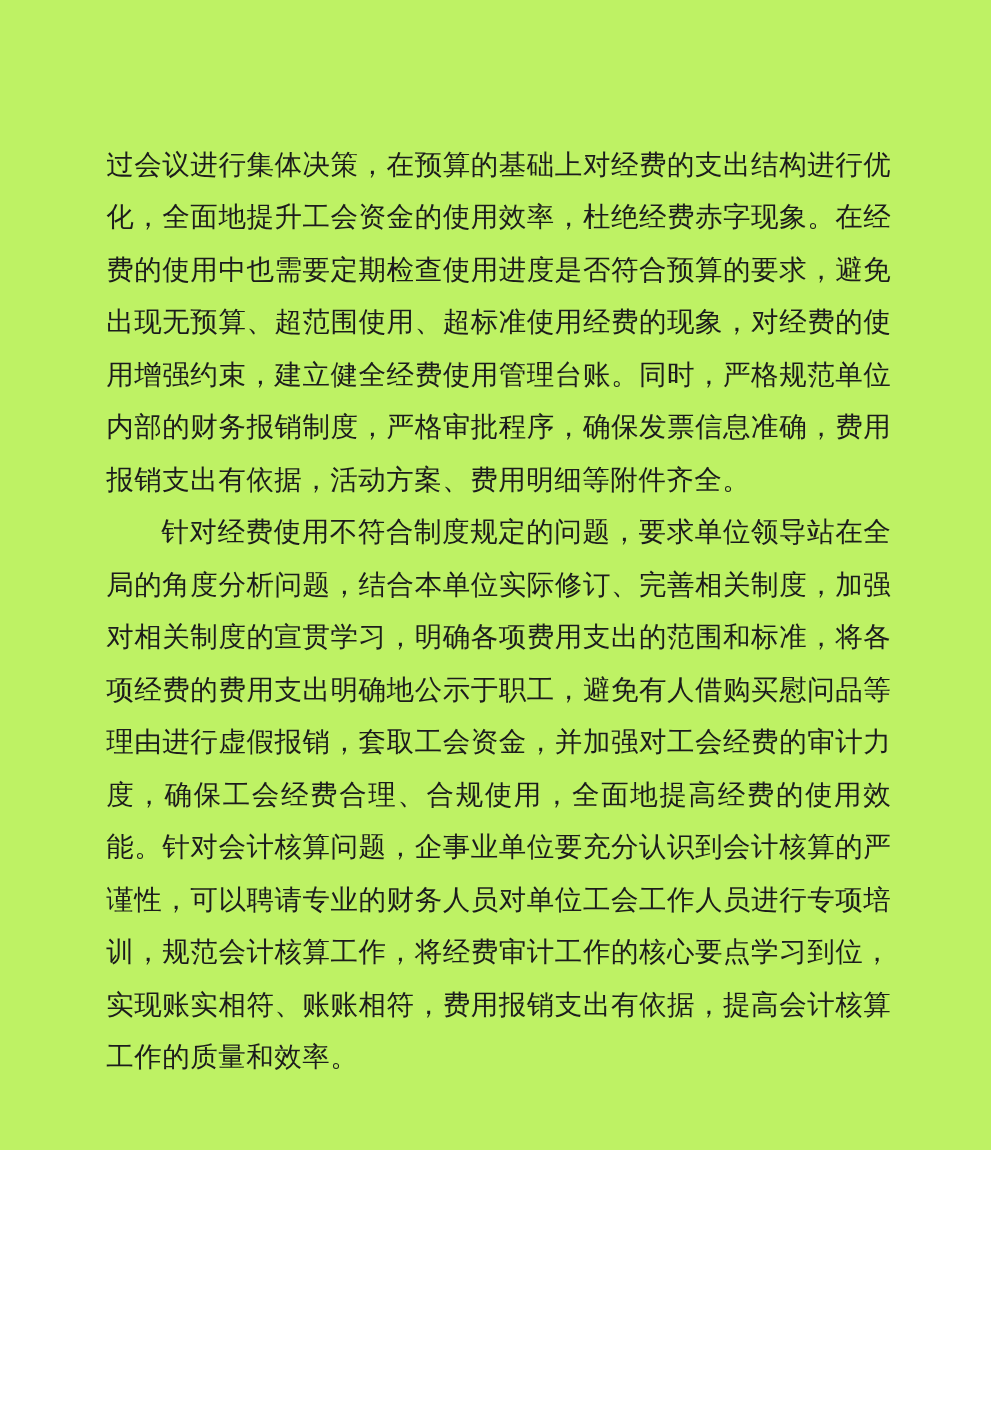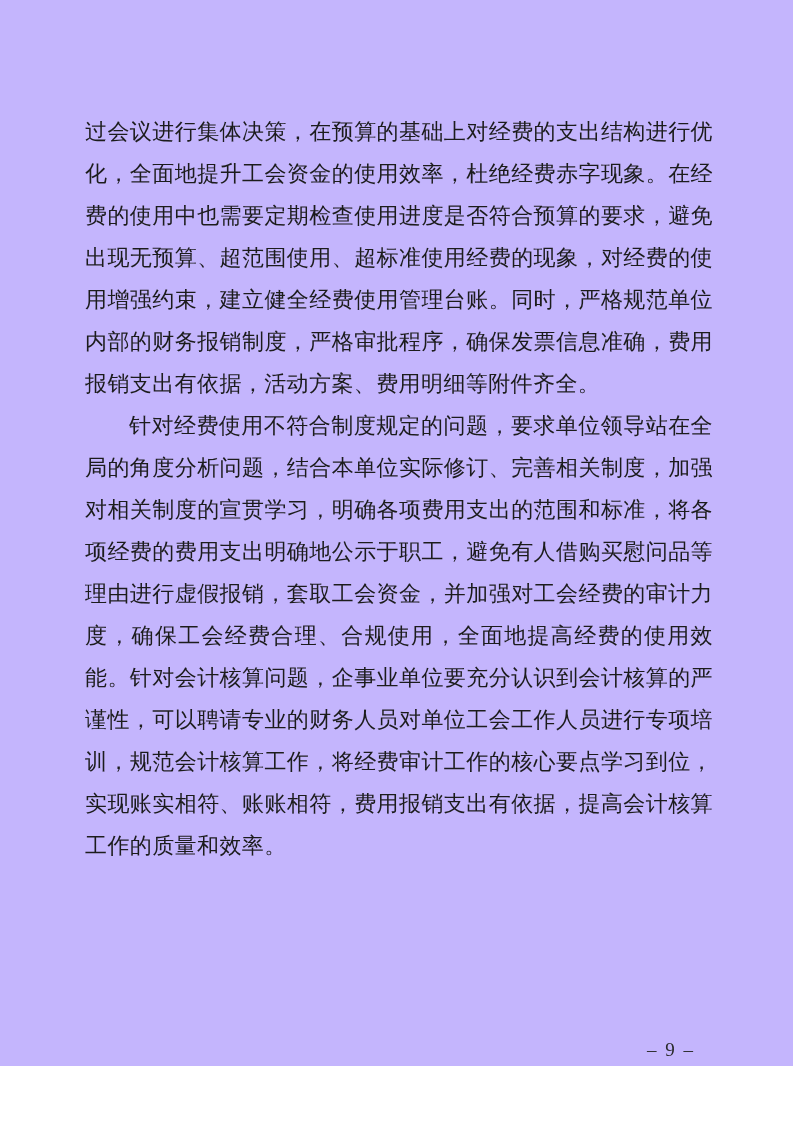--- a/index.html
+++ b/index.html
@@ -8,22 +8,22 @@
   }
   body {
     width: 793px;
     height: 1122px;
     background: #ffffff;
     font-family: "Liberation Serif", "DejaVu Serif", serif;
   }
   .page {
     position: relative;
     width: 793px;
-    height: 1066px;
-    background: #c4b5fd;
+    height: 920px;
+    background: #bef264;
     overflow: hidden;
   }
   .text-block {
     position: absolute;
     left: 85px;
     top: 111px;
     width: 628px;
     color: #1c1c1c;
     font-size: 22px;
     line-height: 42px;

